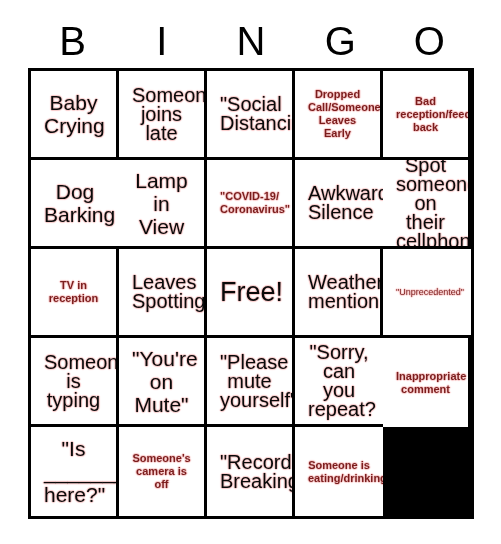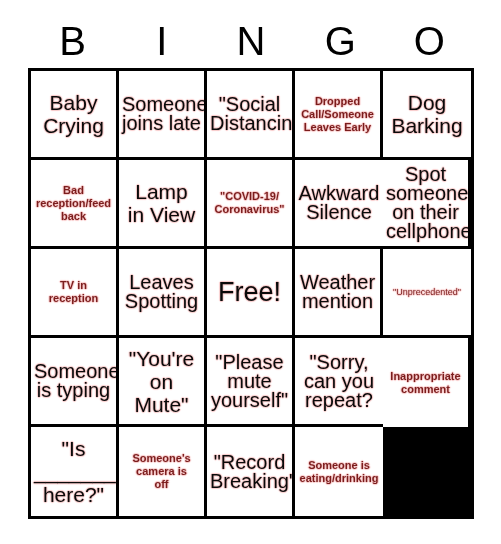--- a/index.html
+++ b/index.html
@@ -60,21 +60,21 @@
   .cell {
     position: relative;
     box-sizing: border-box;
     background: #ffffff;
     border-right: 3px solid #000000;
     border-bottom: 3px solid #000000;
     display: flex;
     align-items: center;
     justify-content: center;
     text-align: center;
-    padding: 2px 3px;
+    padding: 2px 13px;
     overflow: hidden;
   }
   .cell.col-last { border-right: none; }
   .cell.row-last { border-bottom: none; }
 
   .cell-text {
     display: block;
     width: 100%;
     white-space: pre-line;
   }
@@ -170,29 +170,29 @@
       </div>
     <div class="cell">
         <span class="cell-text t-med">"Social
 Distancing"</span>
       </div>
     <div class="cell">
         <span class="cell-text t-small">Dropped
 Call/Someone
 Leaves Early</span>
       </div>
-    <div class="cell col-last">
-        <span class="cell-text t-big">Dog
-Barking</span>
-      </div>
-
     <div class="cell">
         <span class="cell-text t-small">Bad
 reception/feed
 back</span>
+      </div>
+
+    <div class="cell col-last">
+        <span class="cell-text t-big">Dog
+Barking</span>
       </div>
     <div class="cell">
         <span class="cell-text t-big">Lamp
 in View</span>
       </div>
     <div class="cell">
         <span class="cell-text t-small">"COVID-19/
 Coronavirus"</span>
       </div>
     <div class="cell col-last">

